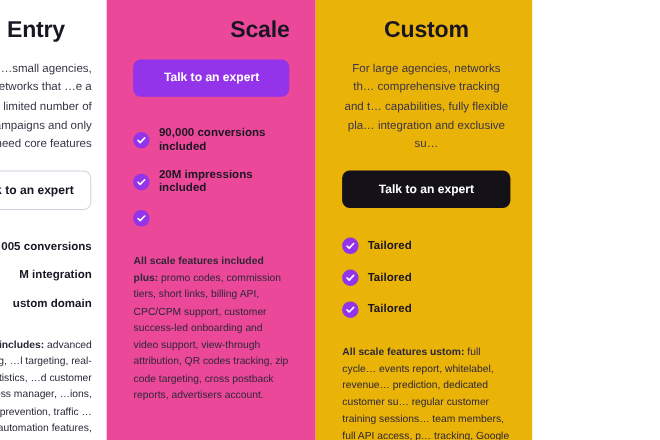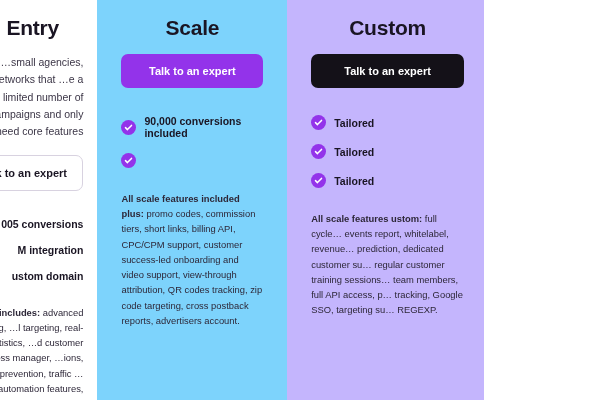--- a/index.html
+++ b/index.html
@@ -32,28 +32,29 @@
     margin-left: -52px;
     background: #ffffff;
     padding-left: 0;
     padding-right: 14px;
   }
   .plan-entry .inner { padding-left: 16px; }
 
   
   .plan-scale {
     width: 228px;
-    background: #7dd3fc;
+    background: #ec4899;
     padding: 16px 24px 10px 24px;
+    align-items: flex-end;
   }
 
   
   .plan-custom {
     width: 238px;
-    background: #c4b5fd;
+    background: #eab308;
     padding: 16px 20px 10px 24px;
   }
 
   .plan-title {
     font-size: 21px;
     font-weight: bold;
     color: #1a1523;
     text-align: center;
     letter-spacing: -0.2px;
     margin-bottom: 14px;
@@ -166,27 +167,36 @@
             </svg>
         </span>
         <span>90,000 conversions included</span>
       </li>
       <li class="feature">
         <span class="check">
           <svg width="9" height="9" viewBox="0 0 12 12">
               <path d="M2 6.2 L4.6 8.8 L10 3.2" fill="none" stroke="#ffffff" stroke-width="2" stroke-linecap="round" stroke-linejoin="round"></path>
             </svg>
         </span>
+        <span>20M impressions included</span>
+      </li>
+      <li class="feature">
+        <span class="check">
+          <svg width="9" height="9" viewBox="0 0 12 12">
+              <path d="M2 6.2 L4.6 8.8 L10 3.2" fill="none" stroke="#ffffff" stroke-width="2" stroke-linecap="round" stroke-linejoin="round"></path>
+            </svg>
+        </span>
       </li>
     </ul>
     <p class="fineprint"><b>All scale features included plus:</b> <span>promo codes, commission tiers, short links, billing API, CPC/CPM support, customer success-led onboarding and video support, view-through attribution, QR codes tracking, zip code targeting, cross postback reports, advertisers account.</span></p>
   </section>
 
   <section class="plan plan-custom">
     <h2 class="plan-title">Custom</h2>
+    <p class="plan-desc">For large agencies, networks th… comprehensive tracking and t… capabilities, fully flexible pla… integration and exclusive su…</p>
     <button class="cta cta-dark">Talk to an expert</button>
     <ul class="features">
       <li class="feature">
         <span class="check">
           <svg width="9" height="9" viewBox="0 0 12 12">
               <path d="M2 6.2 L4.6 8.8 L10 3.2" fill="none" stroke="#ffffff" stroke-width="2" stroke-linecap="round" stroke-linejoin="round"></path>
             </svg>
         </span>
         <span>Tailored</span>
       </li>

